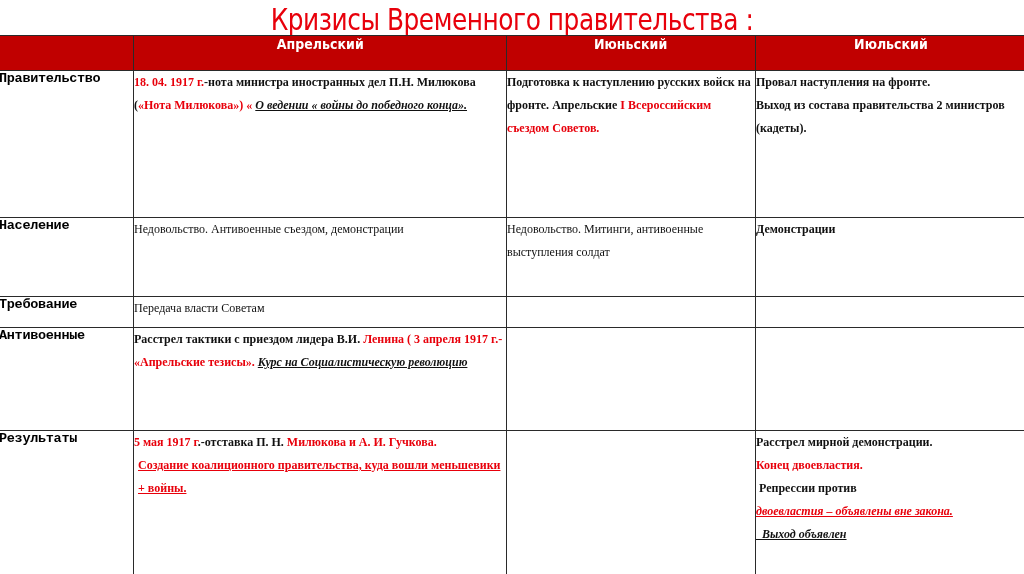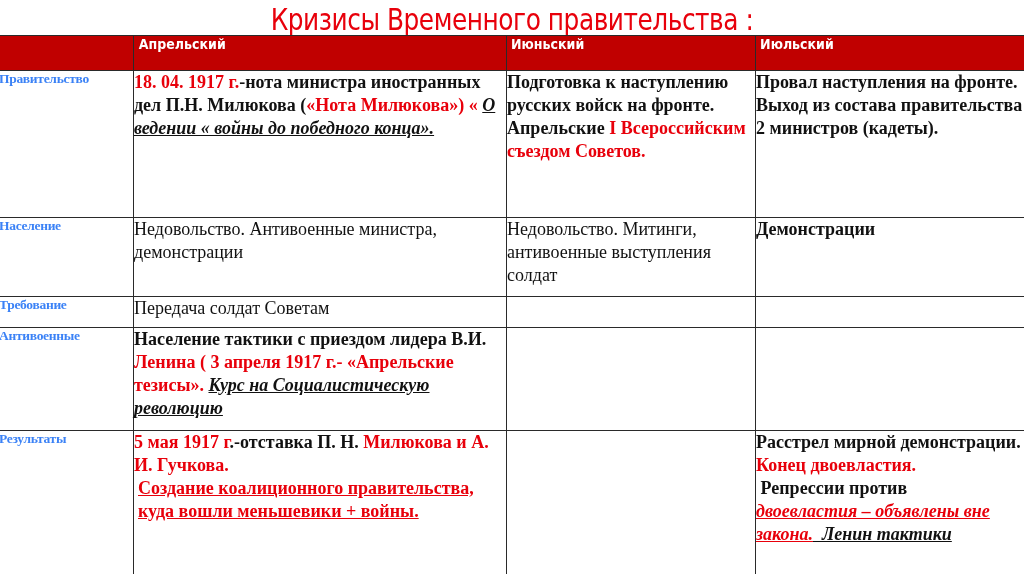--- a/index.html
+++ b/index.html
@@ -11,30 +11,30 @@
       transform:scaleX(0.92); transform-origin:center;
     }
     table.grid {
       position:absolute; left:-2px; top:35px; width:1028px;
       border-collapse:collapse; table-layout:fixed;
     }
     table.grid td, table.grid th { border:1.5px solid #2a2a2a; vertical-align:top; padding:0; }
     thead th {
       background:#c00000; color:#ffffff; height:34px;
       font-family:"DejaVu Sans","Liberation Sans",sans-serif; font-weight:bold;
-      font-size:14px; text-align:left; vertical-align:middle;
+      font-size:14px; text-align:center; vertical-align:middle;
       border-left:none; border-right:none;
     }
     thead th span { display:inline-block; transform:scaleX(0.9); }
     td.label {
-      font-family:Liberation Serif, serif; font-weight:bold;
-      font-size:13.5px; color:#3b82f6; padding:8px 0 0 3px; letter-spacing:-0.3px;
+      font-family:Liberation Mono, monospace; font-weight:bold;
+      font-size:13.5px; color:#000000; padding:8px 0 0 3px; letter-spacing:-0.3px;
     }
     td.cell {
-      font-family:"Liberation Serif","DejaVu Serif",serif; font-size:18px;
+      font-family:"Liberation Serif","DejaVu Serif",serif; font-size:12px;
       line-height:23px; color:#111; padding:4px 8px 0 8px;
     }
     .b { font-weight:bold; }
     .r { color:#e8000b; }
     .u { text-decoration:underline; }
     .i { font-style:italic; }
     .line { display:block; }
   </style>
 </head>
 <body>
@@ -68,50 +68,50 @@
         <span>Апрельские </span><span class="r">I Всероссийским съездом Советов.</span>
       </td>
       <td class="cell b">
         <span class="line">Провал наступления на фронте.</span>
         <span class="line">Выход  из состава правительства 2 министров (кадеты).</span>
       </td>
     </tr>
 
     <tr style="height:79px">
       <td class="label">Население</td>
-      <td class="cell">Недовольство. Антивоенные министра, демонстрации</td>
+      <td class="cell">Недовольство. Антивоенные съездом, демонстрации</td>
       <td class="cell">Недовольство. Митинги, антивоенные выступления солдат</td>
       <td class="cell b">Демонстрации</td>
     </tr>
 
     <tr style="height:31px">
       <td class="label">Требование</td>
-      <td class="cell">Передача солдат Советам</td>
+      <td class="cell">Передача власти Советам</td>
       <td class="cell"></td>
       <td class="cell"></td>
     </tr>
 
     <tr style="height:103px">
       <td class="label">Антивоенные</td>
       <td class="cell b">
-        <span>Население тактики с приездом лидера В.И. </span><span class="r">Ленина ( 3 апреля 1917 г.- «Апрельские тезисы».</span>
+        <span>Расстрел тактики с приездом лидера В.И. </span><span class="r">Ленина ( 3 апреля 1917 г.- «Апрельские тезисы».</span>
         <span class="i u">Курс на Социалистическую революцию</span>
       </td>
       <td class="cell"></td>
       <td class="cell"></td>
     </tr>
 
     <tr style="height:150px">
       <td class="label">Результаты</td>
       <td class="cell b">
         <span class="r">5 мая 1917 г</span><span>.-отставка П. Н. </span><span class="r">Милюкова и А. И. Гучкова.</span>
         <span class="line r u" style="padding-left:4px">Создание коалиционного правительства, куда вошли меньшевики + войны.</span>
       </td>
       <td class="cell"></td>
       <td class="cell b">
         <span class="line">Расстрел мирной демонстрации.</span>
         <span class="line r">Конец двоевластия.</span>
         <span class="line" style="white-space:pre"> Репрессии против</span>
-        <span class="r i u">двоевластия – объявлены вне закона.</span><span class="i u" style="white-space:pre">  Ленин тактики</span>
+        <span class="r i u">двоевластия – объявлены вне закона.</span><span class="i u" style="white-space:pre">  Выход объявлен</span>
       </td>
     </tr>
   </tbody>
 </table>
 
 </body></html>

